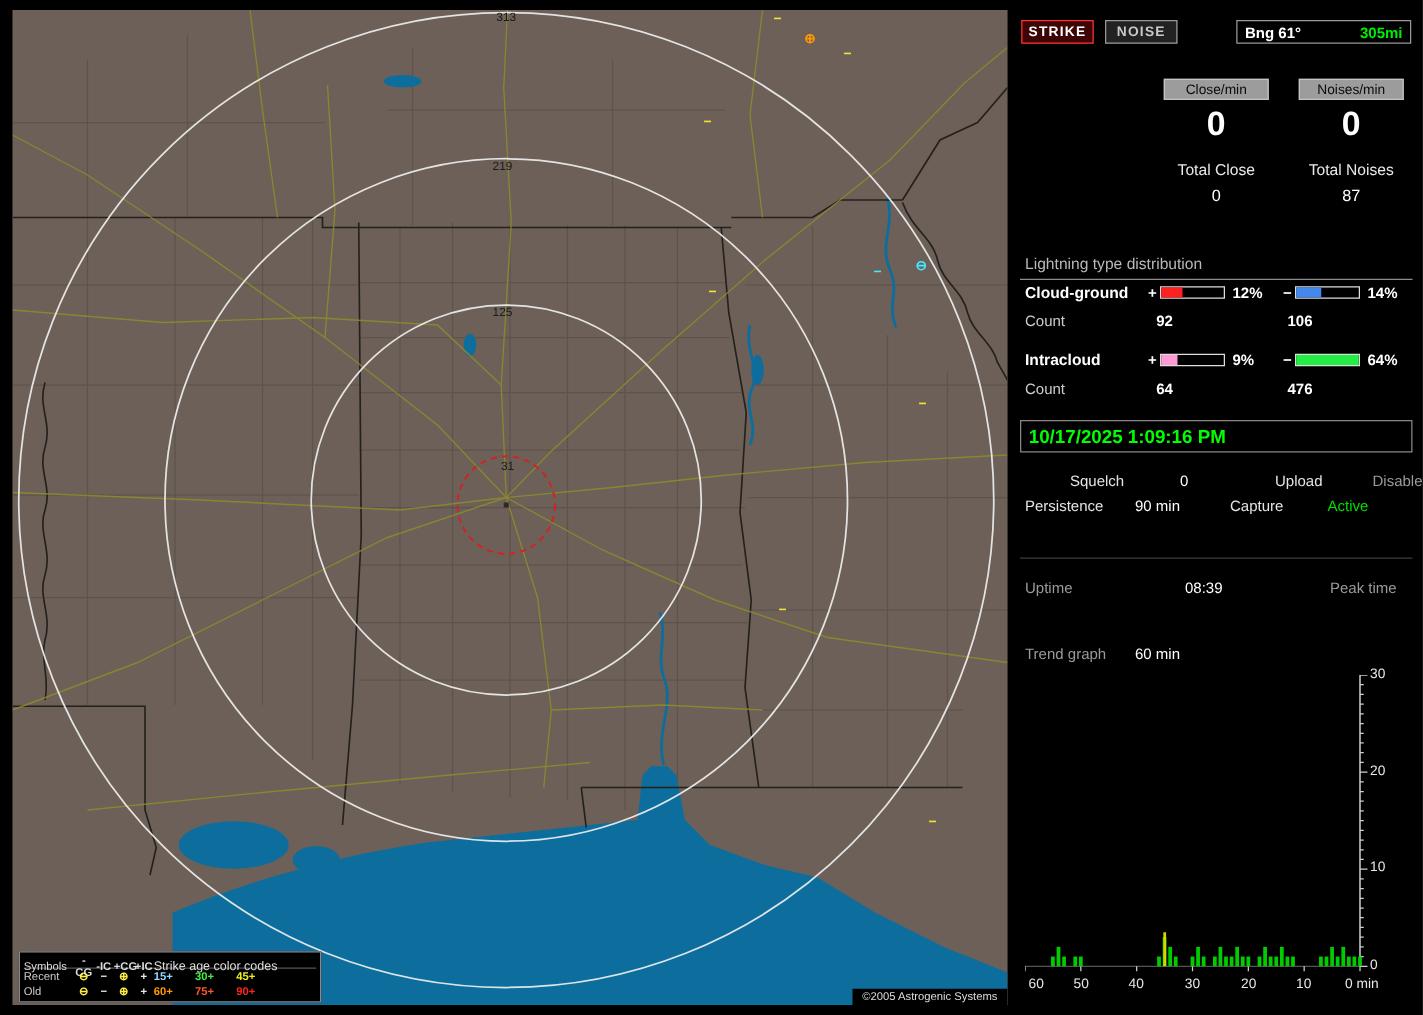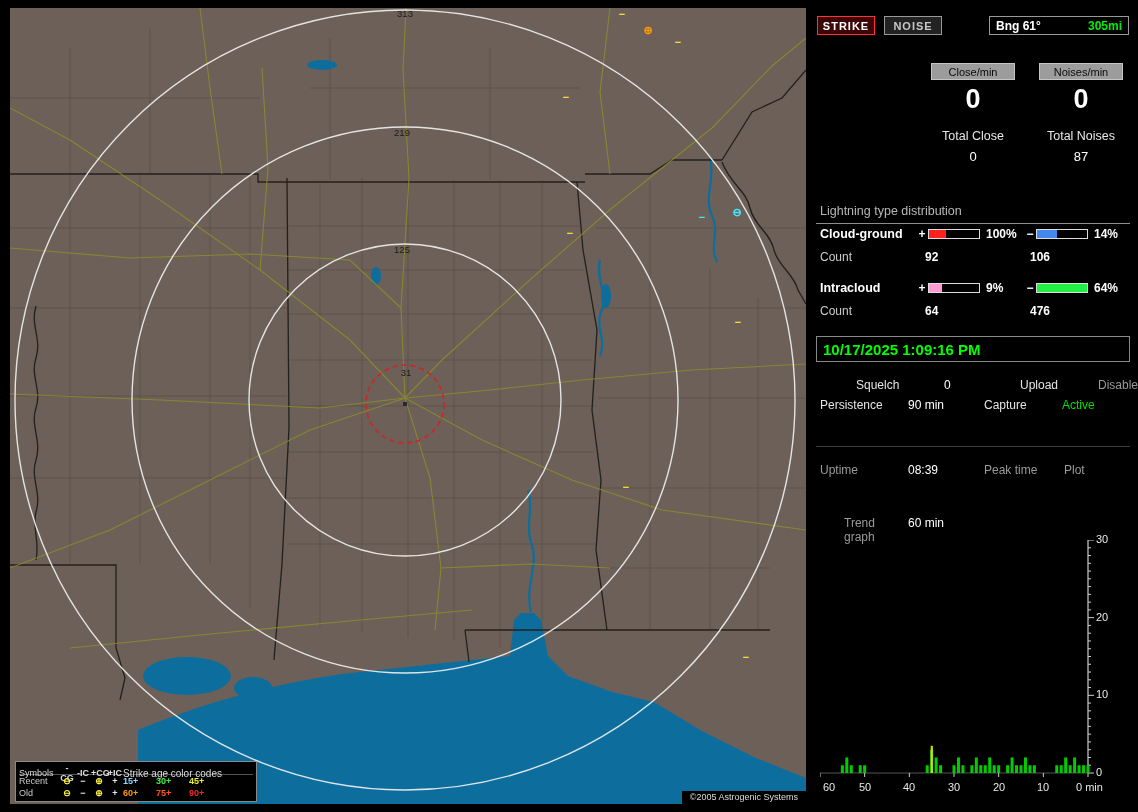--- a/index.html
+++ b/index.html
@@ -67,26 +67,26 @@
   .date-box span { color:#00ff00; font-weight:bold; font-size:15px; padding-left:6px; }
 
   .set-row { display:grid; grid-template-columns:88px 76px 78px auto; height:20px;
              padding-left:4px; align-items:center; }
   .set-row .lbl { color:#e4e4e4; }
   .set-row .val { color:#ffffff; }
 
   .divider { top:438px; height:1px; background:#3c3c3c; }
 
   .stat-row { display:grid; grid-template-columns:88px 76px 80px auto; height:20px;
-              padding-left:4px; align-items:center; }
+              padding-left:4px; align-items:center;gap:40px; }
   .stat-lbl { color:#9a9a9a; }
   .stat-val { color:#ffffff; }
 
   .trend-row { top:508px; display:grid; grid-template-columns:88px auto; padding-left:4px; }
-  .trend-row .lbl { color:#9a9a9a;margin-left:24px; }
+  .trend-row .lbl { color:#9a9a9a; }
   .trend-row .val { color:#ffffff; }
 
   .graph-wrap { position:absolute; left:4px; top:532px; width:310px; height:260px; }
   .ylab { position:absolute; left:276px; width:30px; font-size:11px; color:#e8e8e8; }
   .xlab { position:absolute; top:241px; width:22px; font-size:11px; color:#e8e8e8; text-align:center; }
   .xlab-end { position:absolute; top:241px; left:256px; width:54px; font-size:11px; color:#e8e8e8; }
 </style>
 </head>
 <body>
 
@@ -232,21 +232,21 @@
   </div>
 
   <div class="sp-abs dist-title">Lightning type distribution</div>
 
   <div class="sp-abs dist-row" style="top:218px;">
     <span class="dist-name">Cloud-ground</span>
     <span class="sign">+</span>
     <span class="bar">
         <span class="bar-fill" style="width: 33.6%; background: rgb(255, 32, 32);"></span>
       </span>
-    <span class="pct">100%</span>
+    <span class="pct">12%</span>
     <span class="sign">−</span>
     <span class="bar">
         <span class="bar-fill" style="width: 39.2%; background: rgb(68, 136, 238);"></span>
       </span>
     <span class="pct">14%</span>
   </div>
   <div class="sp-abs count-row" style="top:242px;">
     <span class="c-lbl">Count</span>
     <span class="c-v1">92</span>
     <span class="c-v2">106</span>

